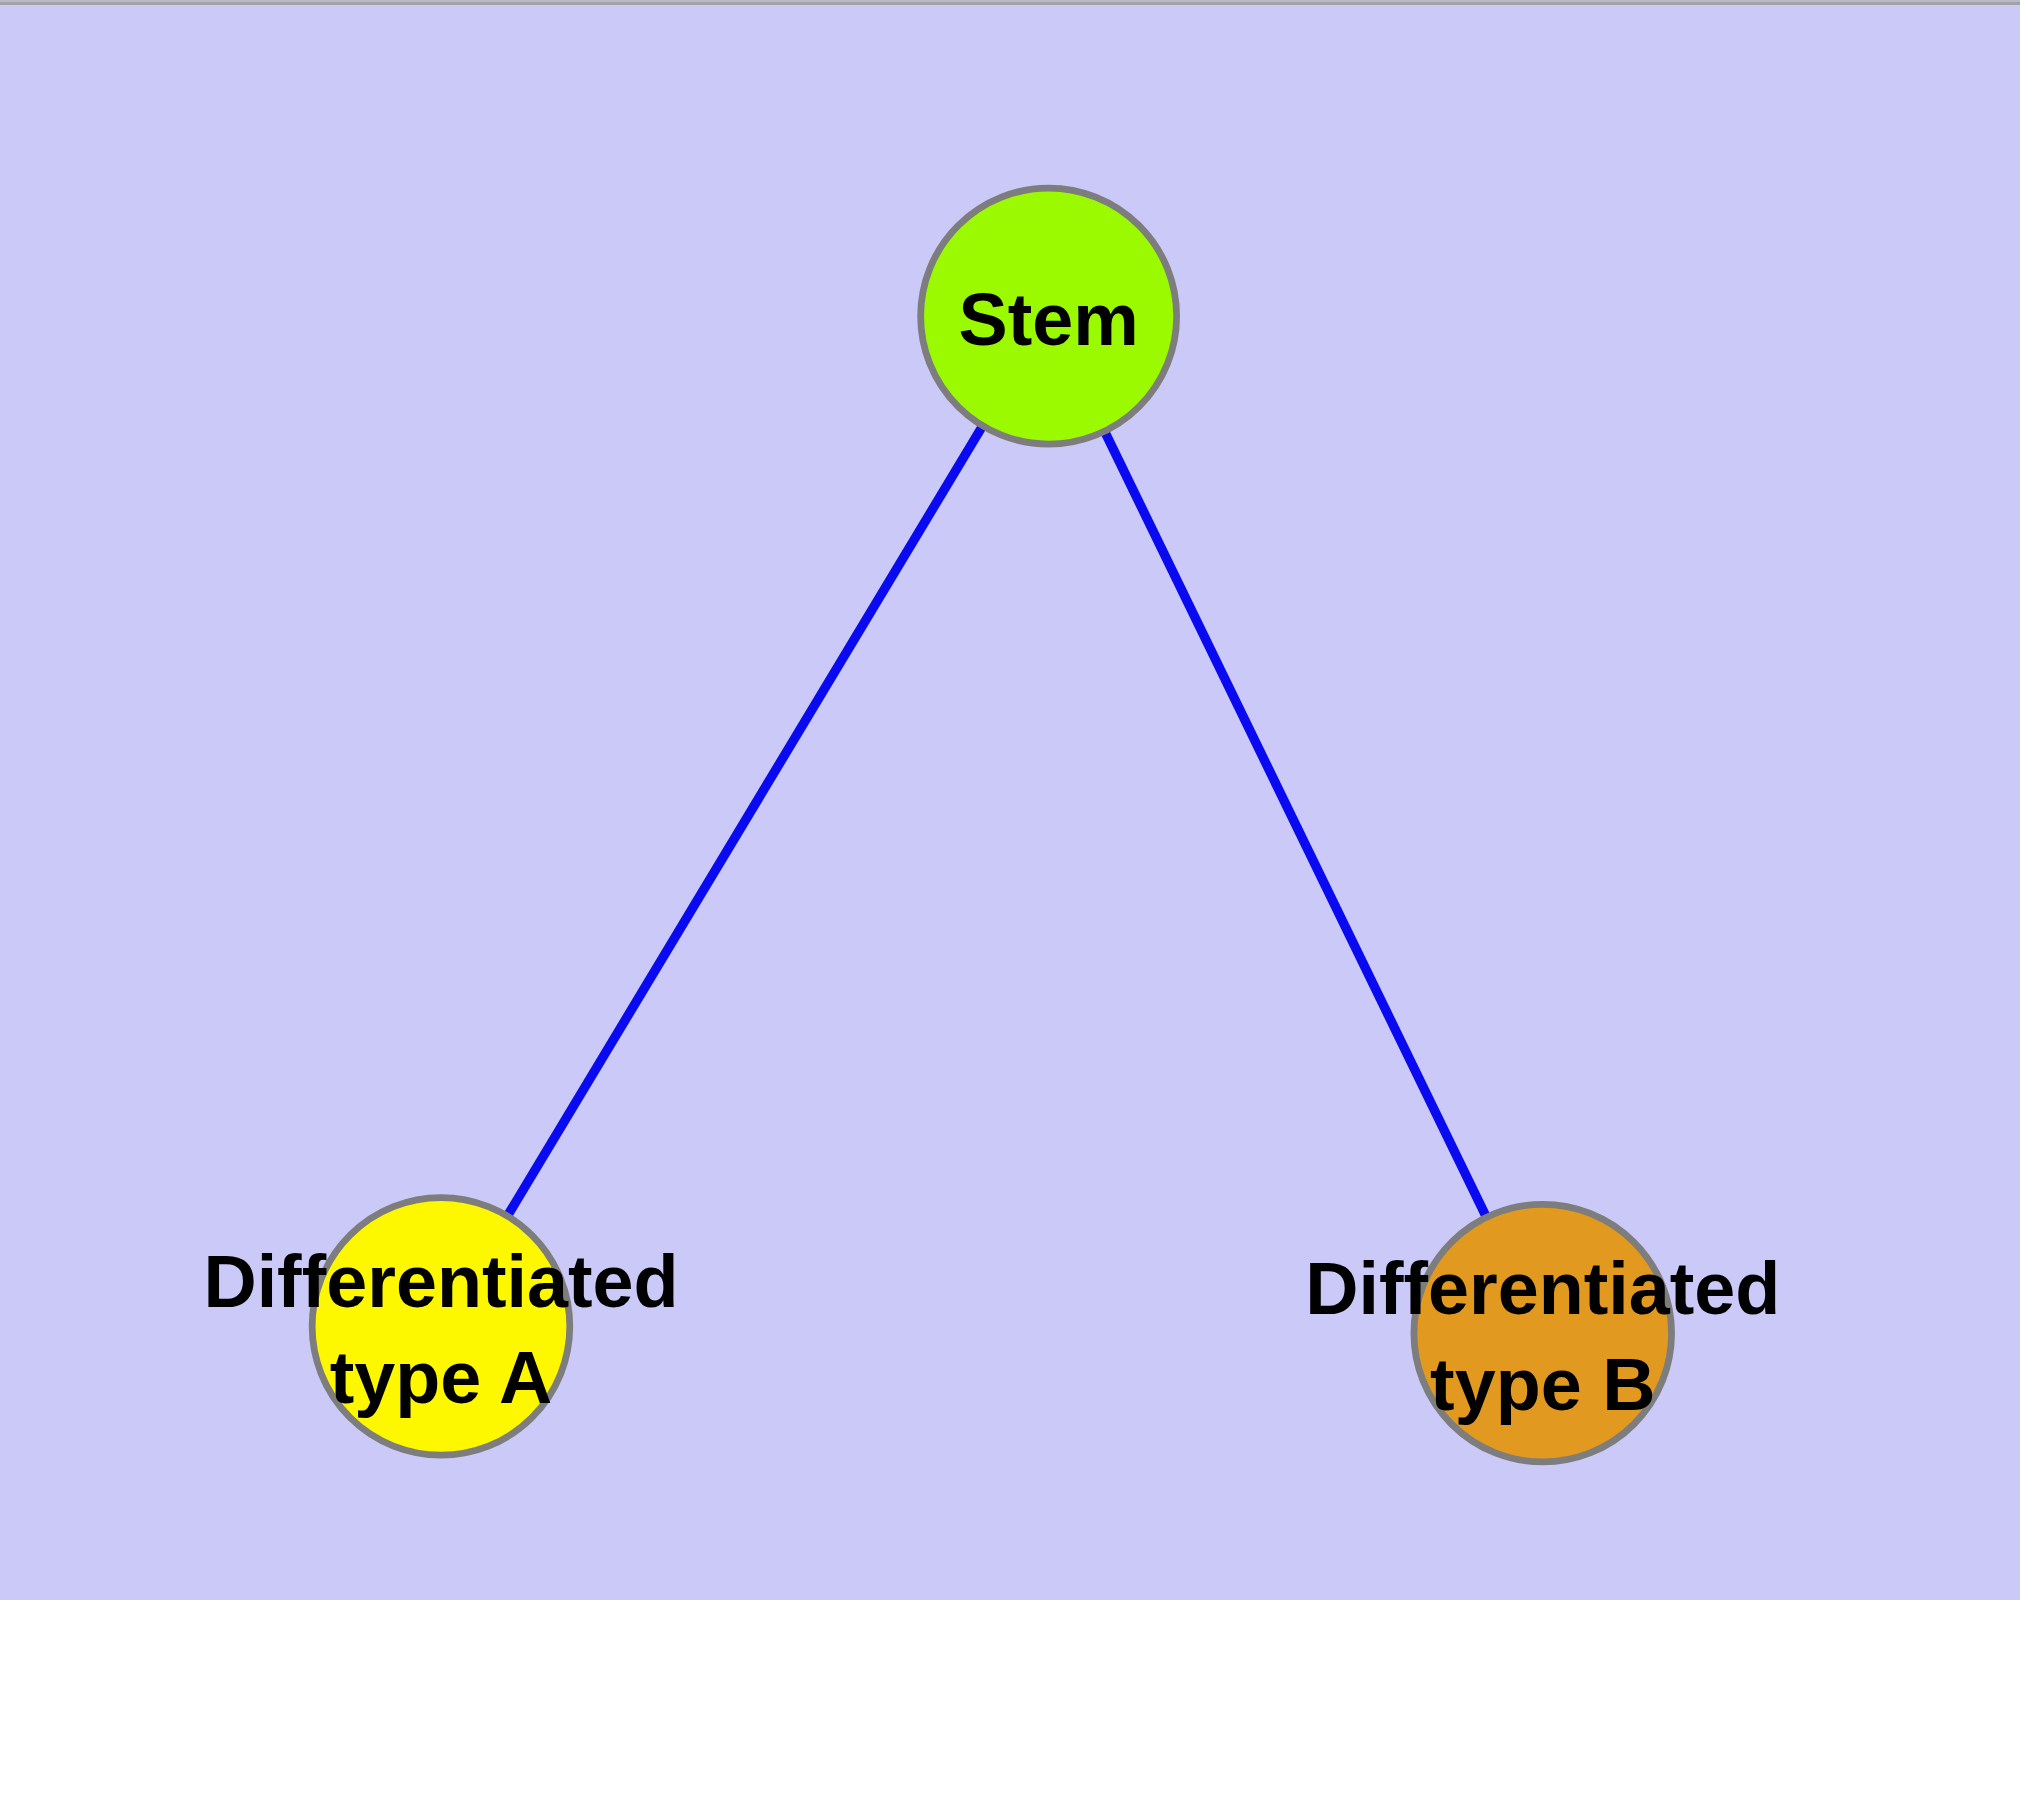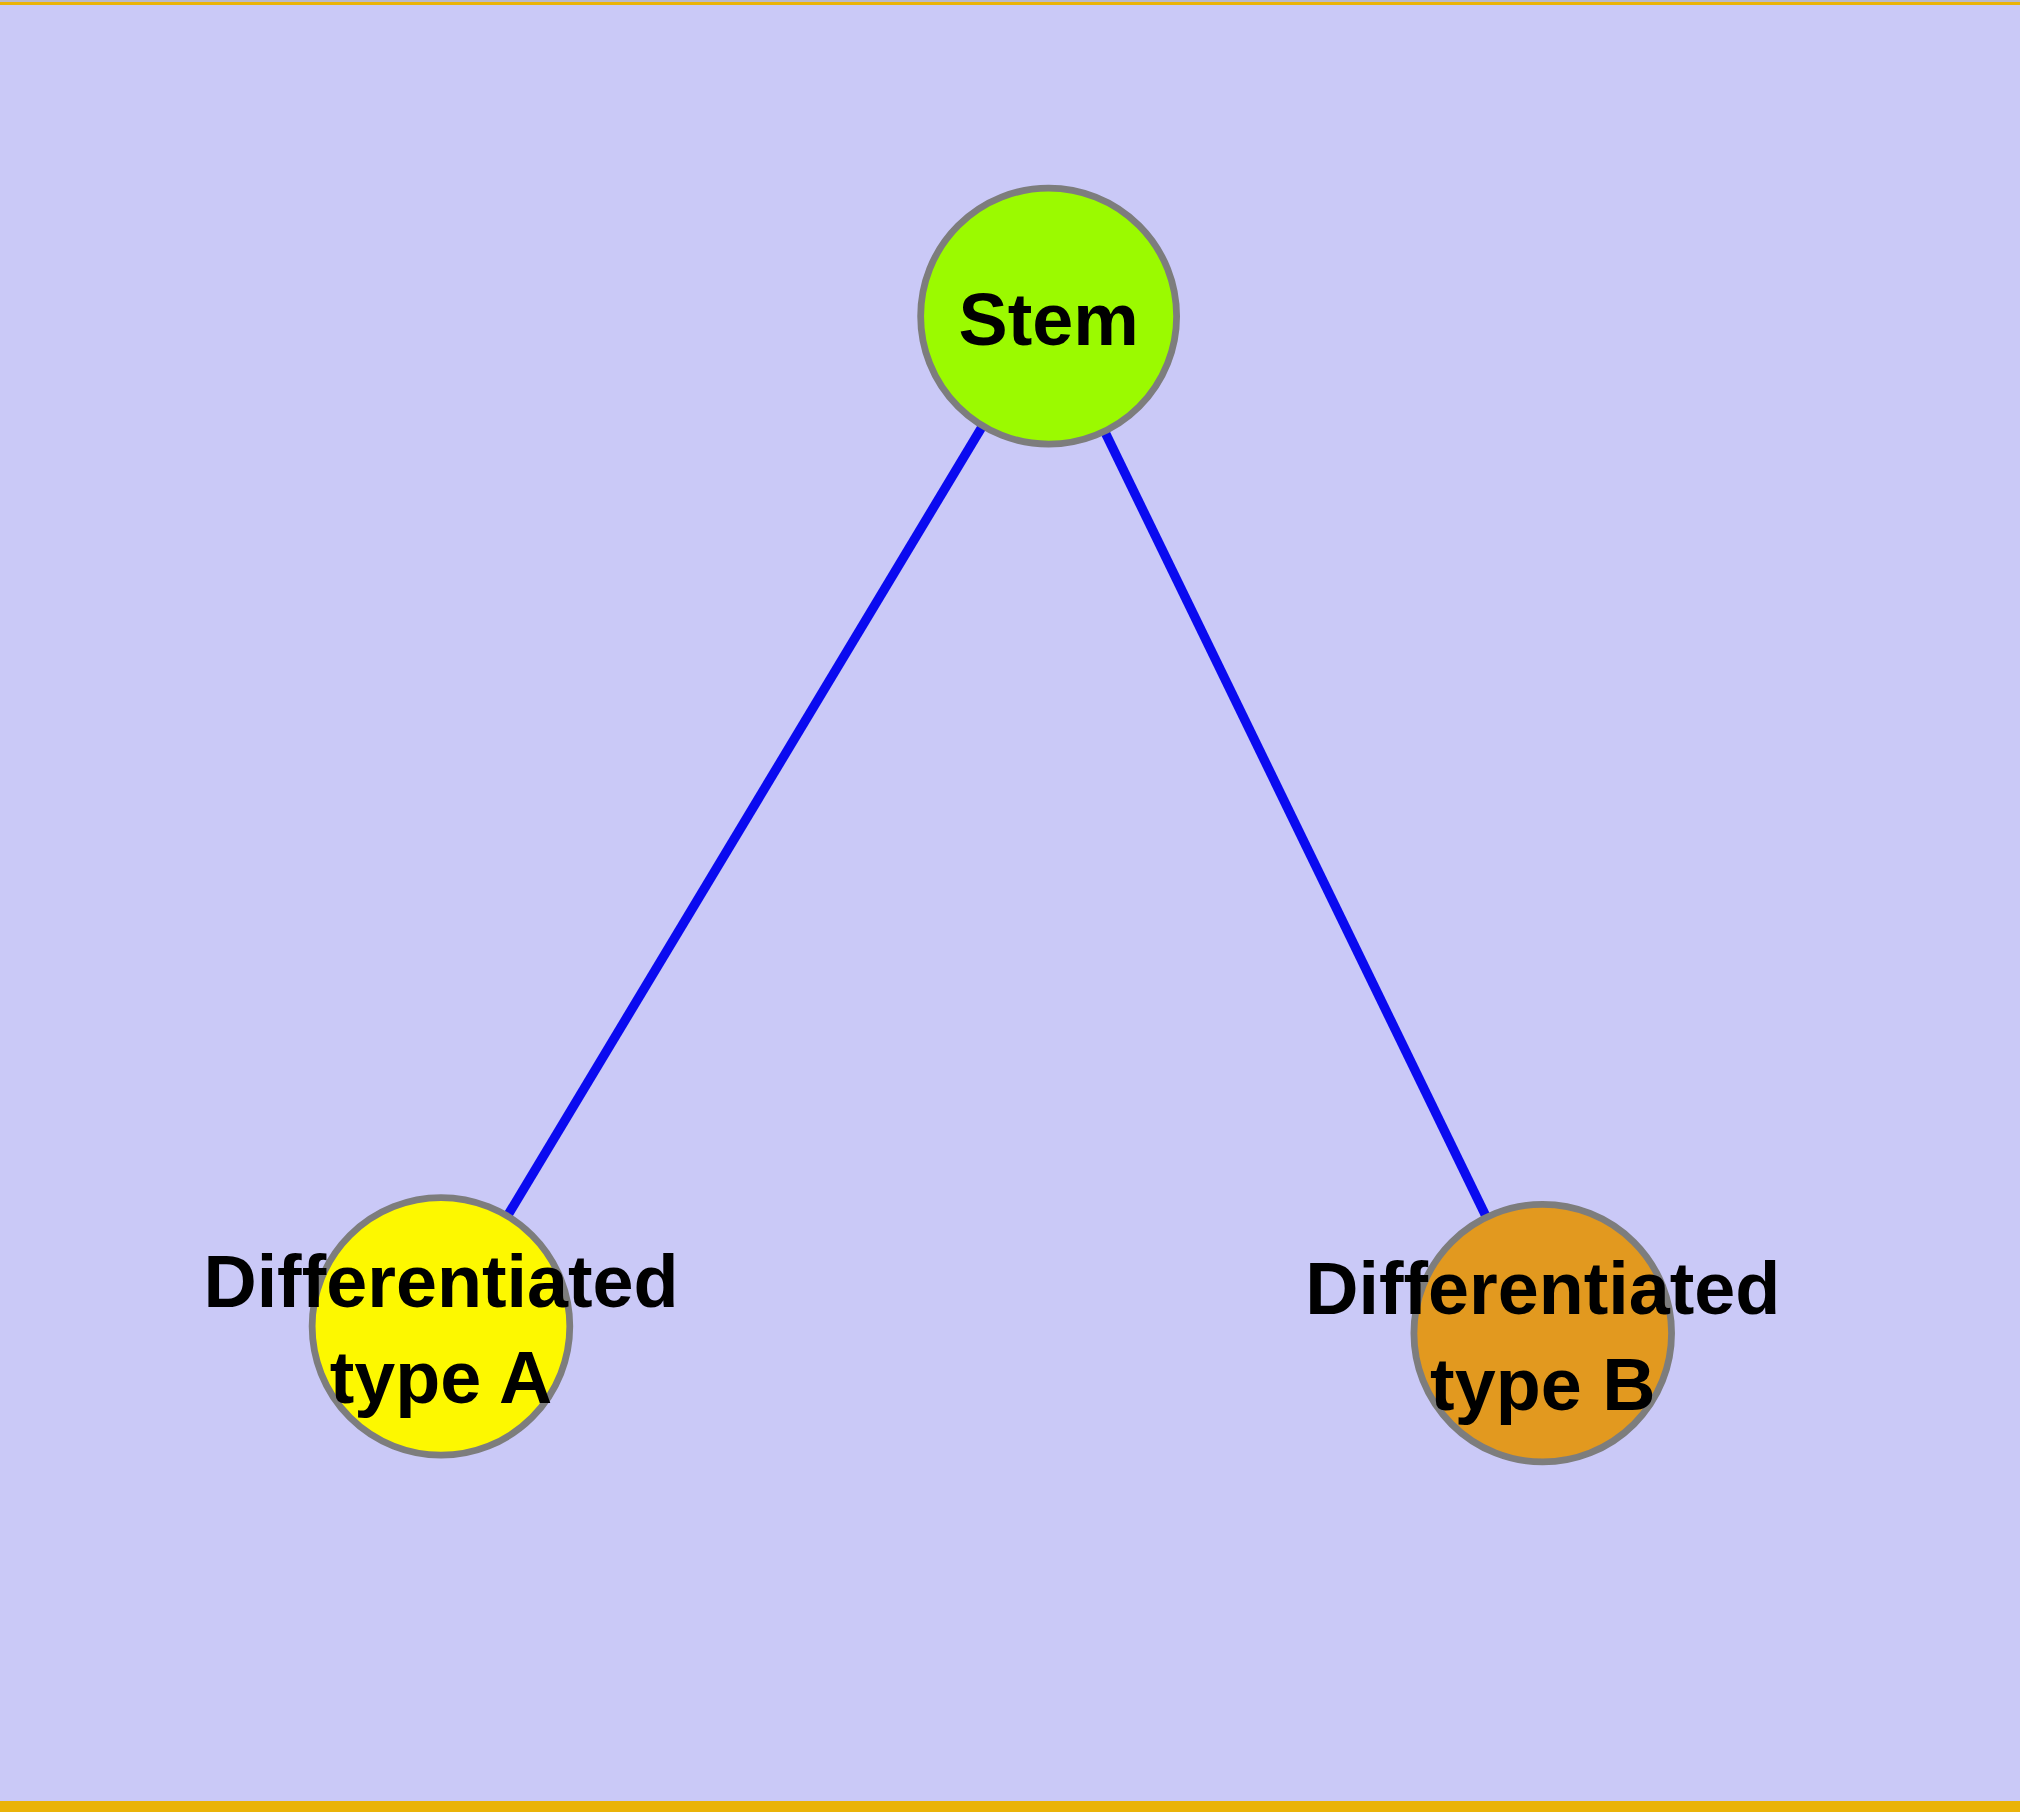--- a/index.html
+++ b/index.html
@@ -3,22 +3,22 @@
 <meta charset="utf-8">
 <style>
   html, body {
     margin: 0;
     padding: 0;
     background: #ffffff;
   }
   .page {
     position: relative;
     width: 2021px;
-    height: 1812px;
-    background: #eab308;
+    height: 1600px;
+    background: #a3a3a3;
     overflow: hidden;
     font-family: "Liberation Sans", "DejaVu Sans", sans-serif;
   }
   .top-hairline {
     position: absolute;
     top: 0; left: 0;
     width: 100%; height: 1.7px;
     background: #b9b9cc;
   }
   .plot-bg {

